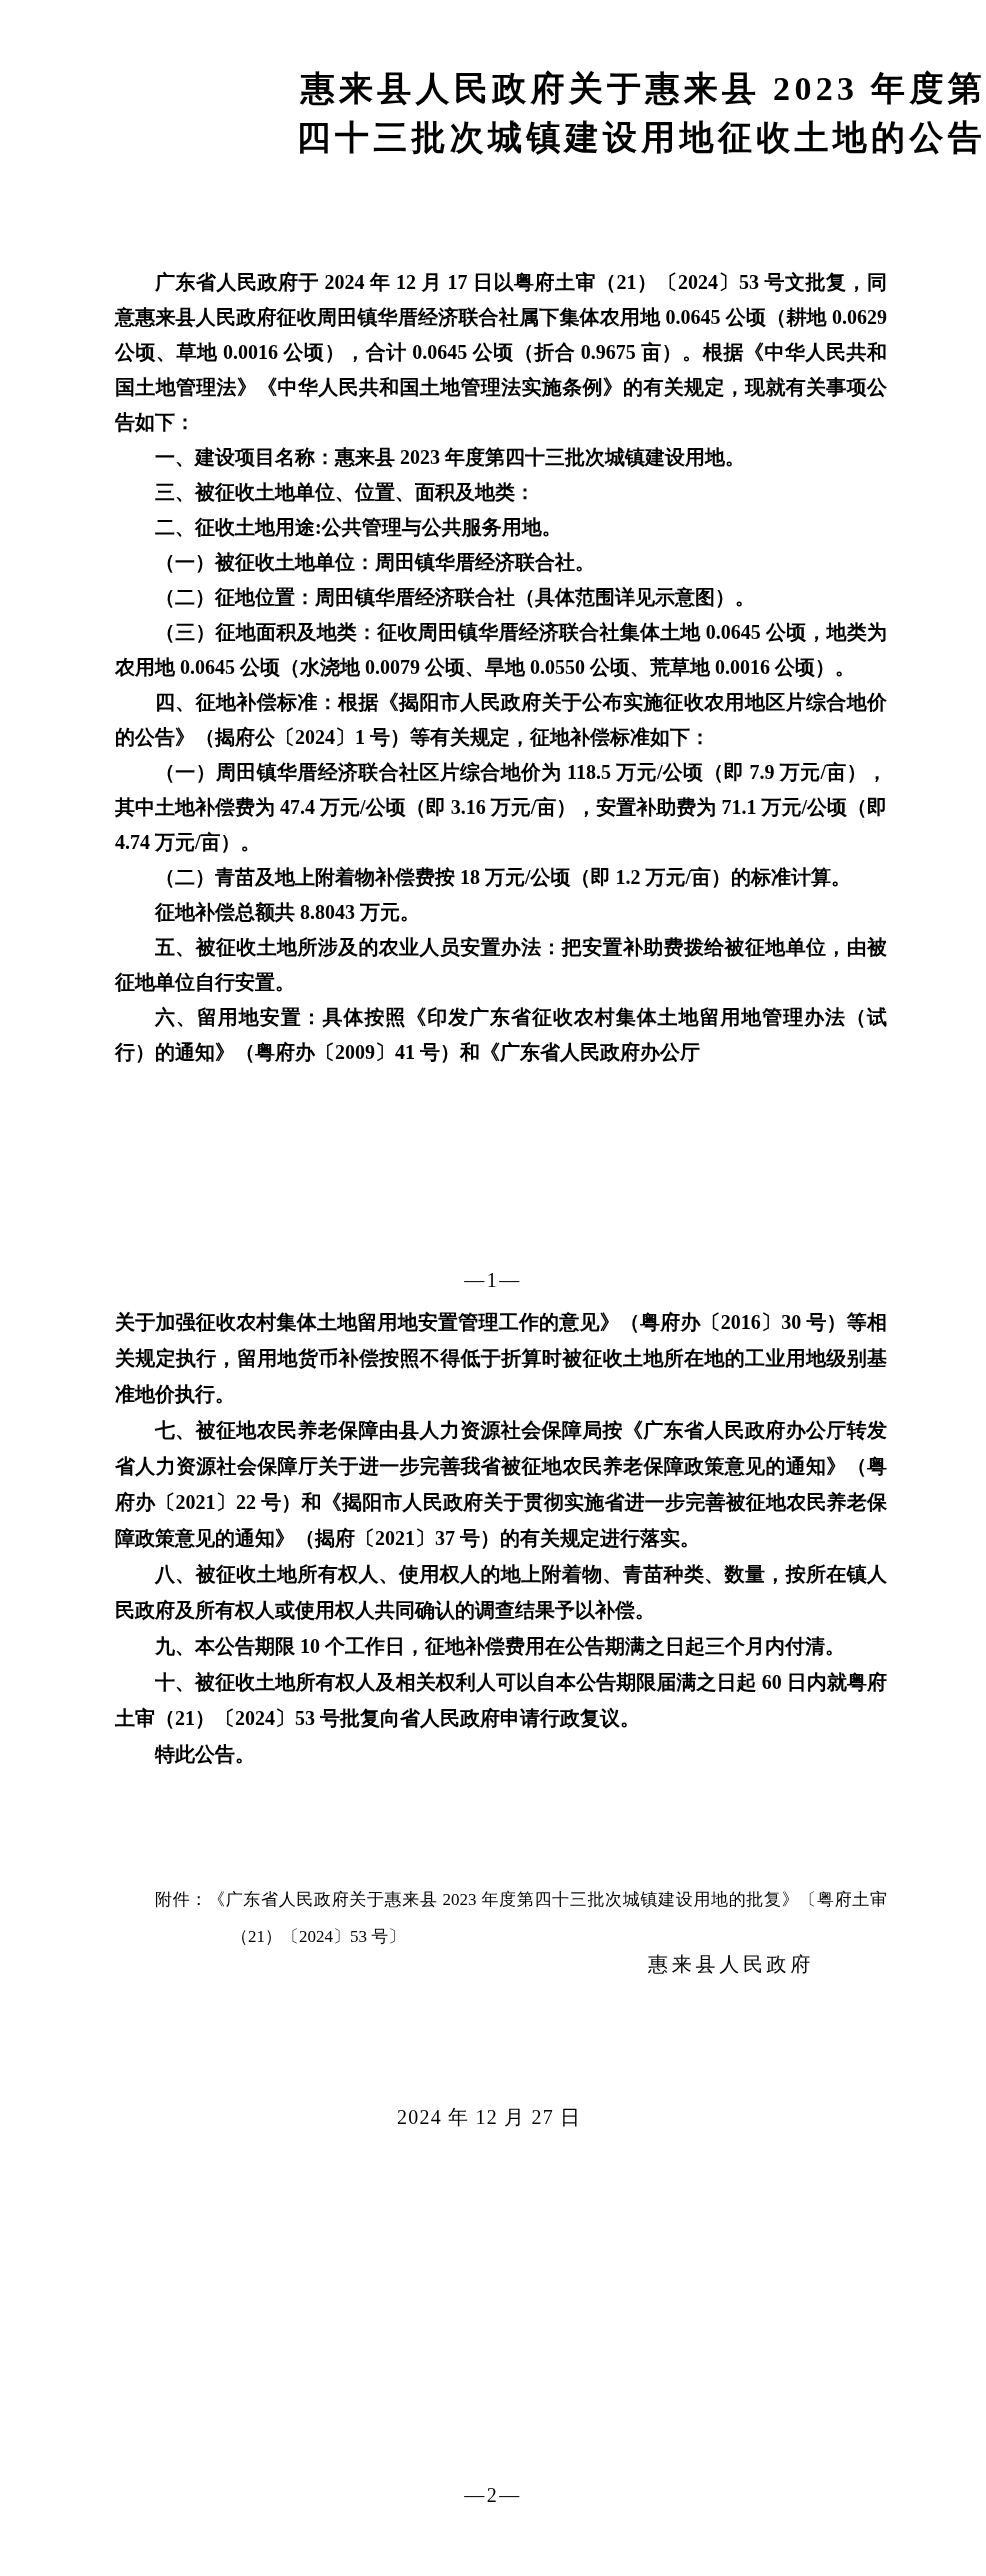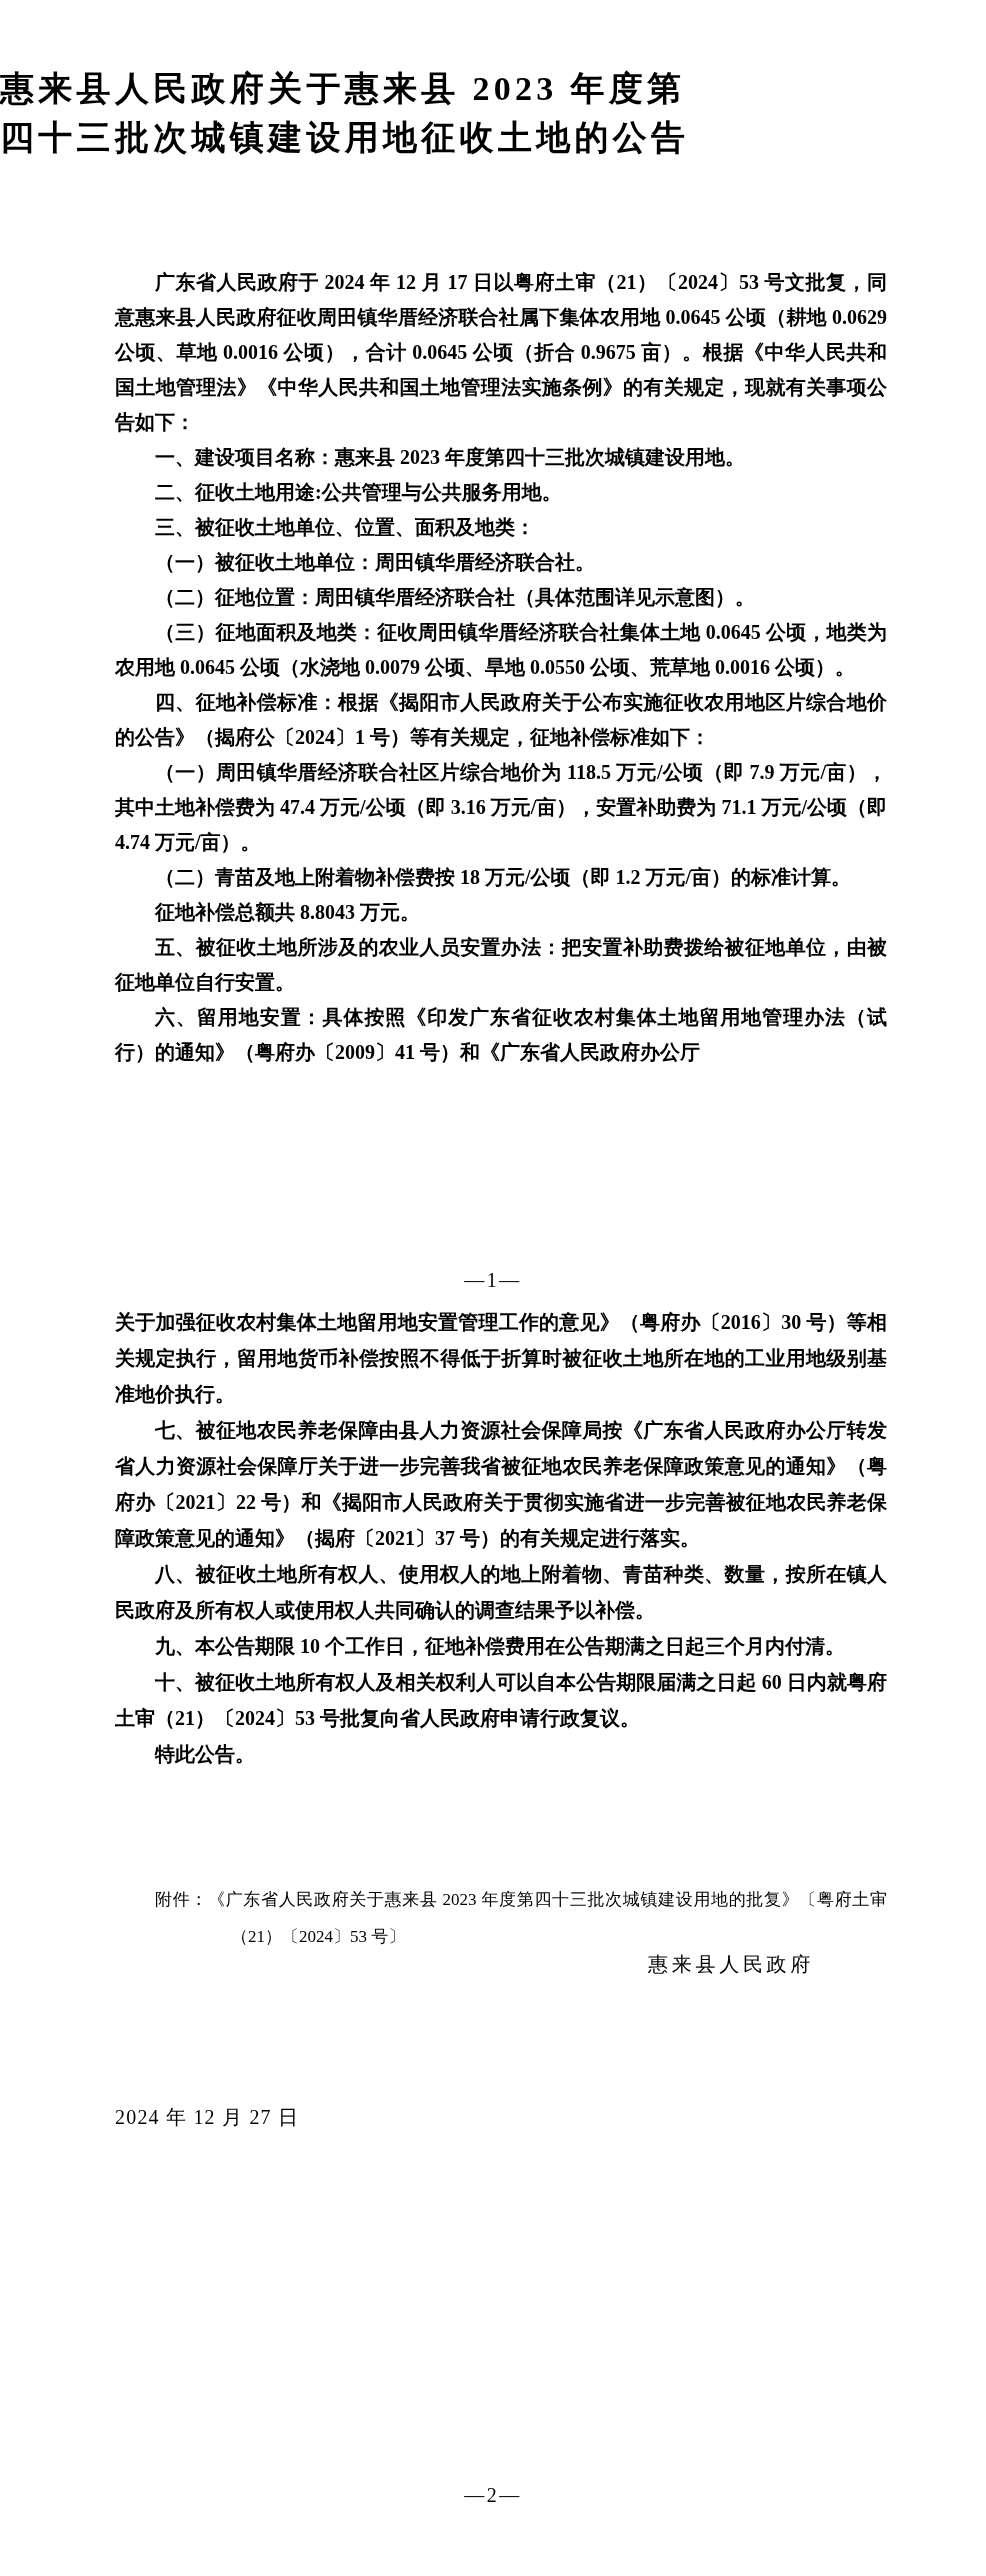--- a/index.html
+++ b/index.html
@@ -9,21 +9,21 @@
     height:2576px;
     background:#ffffff;
     color:#000000;
     font-family:"Liberation Serif","DejaVu Serif",serif;
     overflow:hidden;
   }
   .title{
     position:absolute;
     left:0; top:64px;
     width:986px;
-    text-align:left;
+    text-align:right;
     font-size:34px;
     font-weight:bold;
     line-height:49px;
     letter-spacing:4.3px;
   }
   .doc-number{
     position:absolute;
     left:115px; top:203px;
     width:772px;
     text-align:right;
@@ -76,43 +76,43 @@
     padding-right:73px;
     font-size:20px;
     line-height:32px;
     letter-spacing:3.7px;
   }
   .sign-date{
     position:absolute;
     left:115px; top:2101px;
     width:772px;
     box-sizing:border-box;
-    text-align:left;
+    text-align:center;
     padding-right:23.6px;
     font-size:20px;
     line-height:32px;
     letter-spacing:1.2px;
   }
 </style>
 </head>
 <body>
 
 <div class="page">
 
   <div class="title">
     <div>惠来县人民政府关于惠来县 2023 年度第</div>
     <div>四十三批次城镇建设用地征收土地的公告</div>
   </div>
 
 
   <div class="body-block body-p1">
     <p class="para">广东省人民政府于 2024 年 12 月 17 日以粤府土审（21）〔2024〕53 号文批复，同意惠来县人民政府征收周田镇华厝经济联合社属下集体农用地 0.0645 公顷（耕地 0.0629 公顷、草地 0.0016 公顷），合计 0.0645 公顷（折合 0.9675 亩）。根据《中华人民共和国土地管理法》《中华人民共和国土地管理法实施条例》的有关规定，现就有关事项公告如下：</p>
     <p class="para">一、建设项目名称：惠来县 2023 年度第四十三批次城镇建设用地。</p>
+    <p class="para">三、被征收土地单位、位置、面积及地类：</p>
     <p class="para">二、征收土地用途:公共管理与公共服务用地。</p>
-    <p class="para">三、被征收土地单位、位置、面积及地类：</p>
     <p class="para">（一）被征收土地单位：周田镇华厝经济联合社。</p>
     <p class="para">（二）征地位置：周田镇华厝经济联合社（具体范围详见示意图）。</p>
     <p class="para">（三）征地面积及地类：征收周田镇华厝经济联合社集体土地 0.0645 公顷，地类为农用地 0.0645 公顷（水浇地 0.0079 公顷、旱地 0.0550 公顷、荒草地 0.0016 公顷）。</p>
     <p class="para">四、征地补偿标准：根据《揭阳市人民政府关于公布实施征收农用地区片综合地价的公告》（揭府公〔2024〕1 号）等有关规定，征地补偿标准如下：</p>
     <p class="para">（一）周田镇华厝经济联合社区片综合地价为 118.5 万元/公顷（即 7.9 万元/亩），其中土地补偿费为 47.4 万元/公顷（即 3.16 万元/亩），安置补助费为 71.1 万元/公顷（即 4.74 万元/亩）。</p>
     <p class="para">（二）青苗及地上附着物补偿费按 18 万元/公顷（即 1.2 万元/亩）的标准计算。</p>
     <p class="para">征地补偿总额共 8.8043 万元。</p>
     <p class="para">五、被征收土地所涉及的农业人员安置办法：把安置补助费拨给被征地单位，由被征地单位自行安置。</p>
     <p class="para">六、留用地安置：具体按照《印发广东省征收农村集体土地留用地管理办法（试行）的通知》（粤府办〔2009〕41 号）和《广东省人民政府办公厅</p>
   </div>

